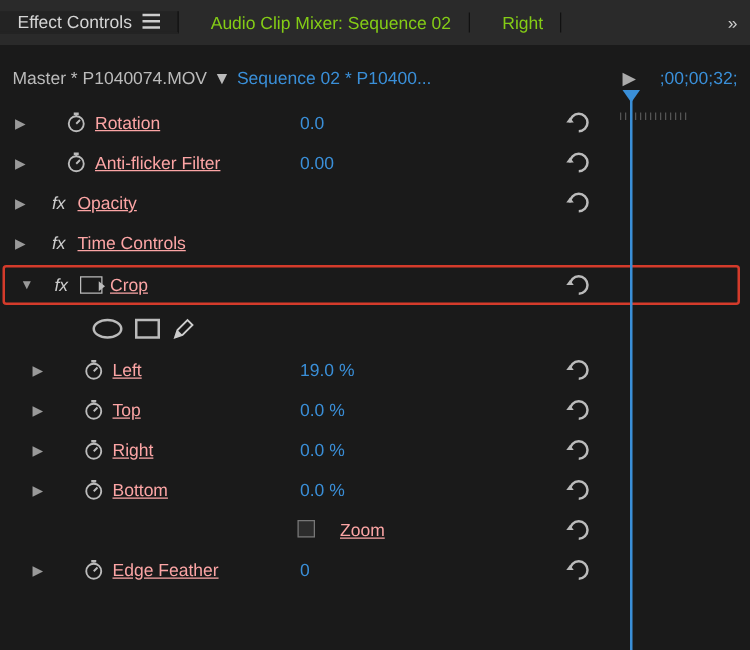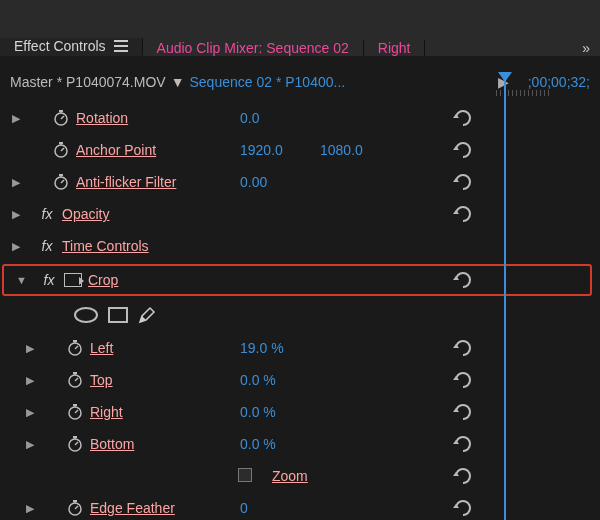--- a/index.html
+++ b/index.html
@@ -8,30 +8,31 @@
     height: 520px;
     background: #1a1a1a;
     font-family: "Segoe UI", Arial, sans-serif;
     font-size: 14px;
     color: #b0b0b0;
     overflow: hidden;
     position: relative;
   }
   .tabs {
     display: flex;
-    height: 56px;
+    height: 36px;
     background: #2a2a2a;
-    align-items: flex-end;
+    align-items: center;
+    gap: 12px;
   }
   .tab {
     display: flex;
     align-items: center;
     padding: 0 14px;
     gap: 8px;
-    color: #ec4899;
+    color: #84cc16;
     border-right: 1px solid #111;
   }
   .tab.active {
     background: #232323;
     color: #d5d5d5;
     border-bottom: 2px solid #232323;
   }
   .tab-overflow {
     margin-left: auto;
     display: flex;
@@ -246,37 +247,20 @@
       </span>
     <span class="label">Rotation</span>
     <span class="val valcol">0.0</span>
     <span class="reset">
         <svg width="22" height="22">
           <use href="#reset-ico"></use>
         </svg>
       </span>
   </div>
 
-  <div class="row">
-    <span class="tw empty">▶</span>
-    <span class="indent-1"></span>
-    <span class="stopwatch">
-        <svg width="18" height="18">
-          <use href="#stopwatch-ico"></use>
-        </svg>
-      </span>
-    <span class="label">Anchor Point</span>
-    <span class="val valcol">1920.0</span>
-    <span class="val valcol2">1080.0</span>
-    <span class="reset">
-        <svg width="22" height="22">
-          <use href="#reset-ico"></use>
-        </svg>
-      </span>
-  </div>
 
   <div class="row">
     <span class="tw">▶</span>
     <span class="indent-1"></span>
     <span class="stopwatch">
         <svg width="18" height="18">
           <use href="#stopwatch-ico"></use>
         </svg>
       </span>
     <span class="label">Anti-flicker Filter</span>

